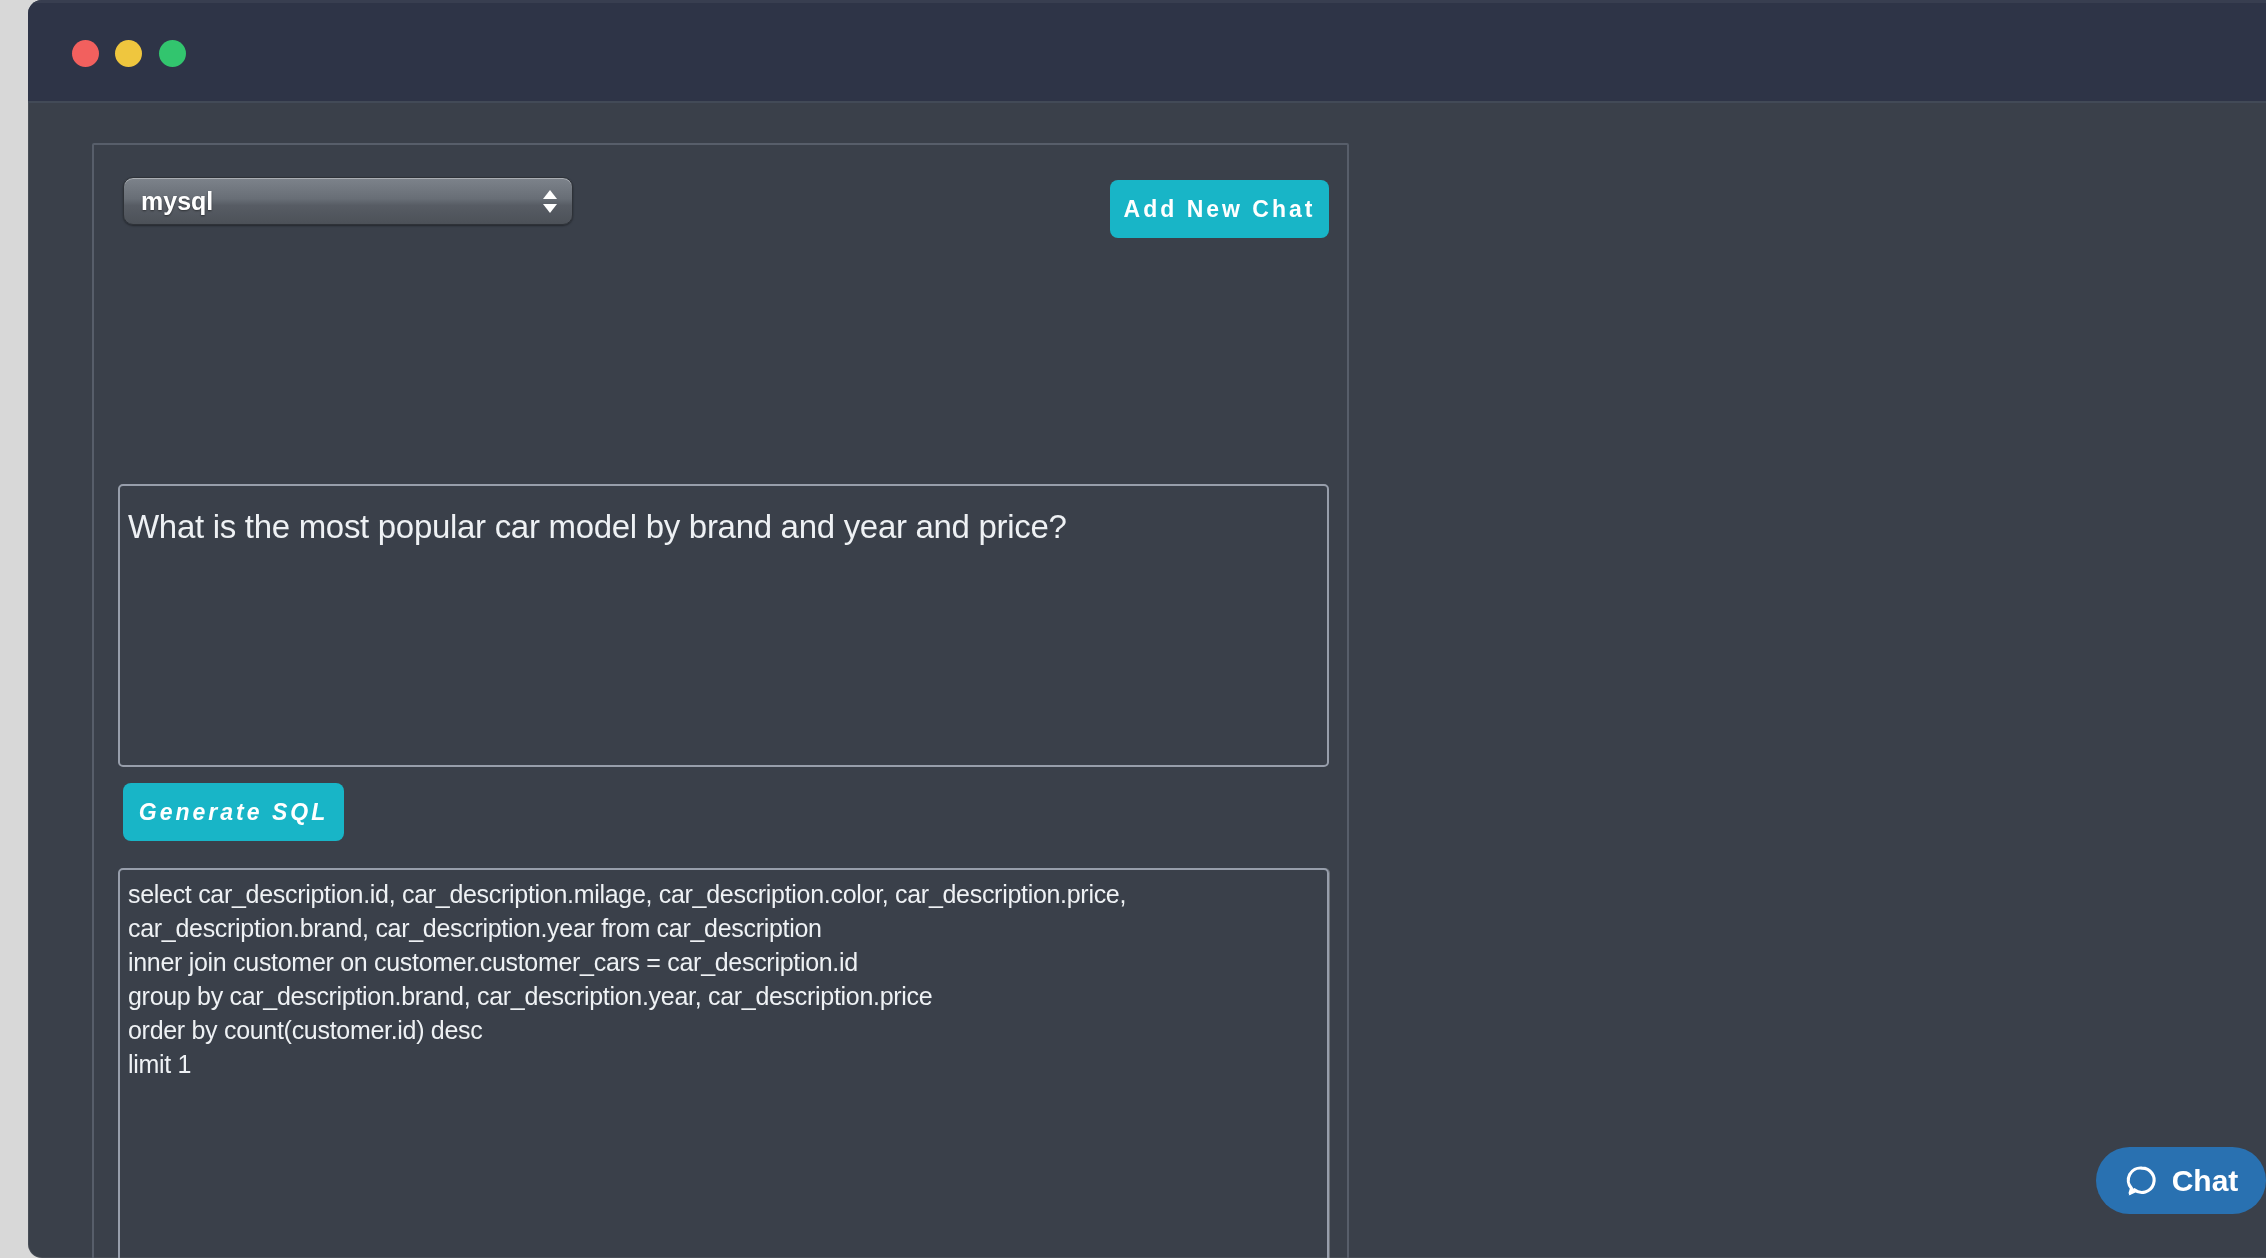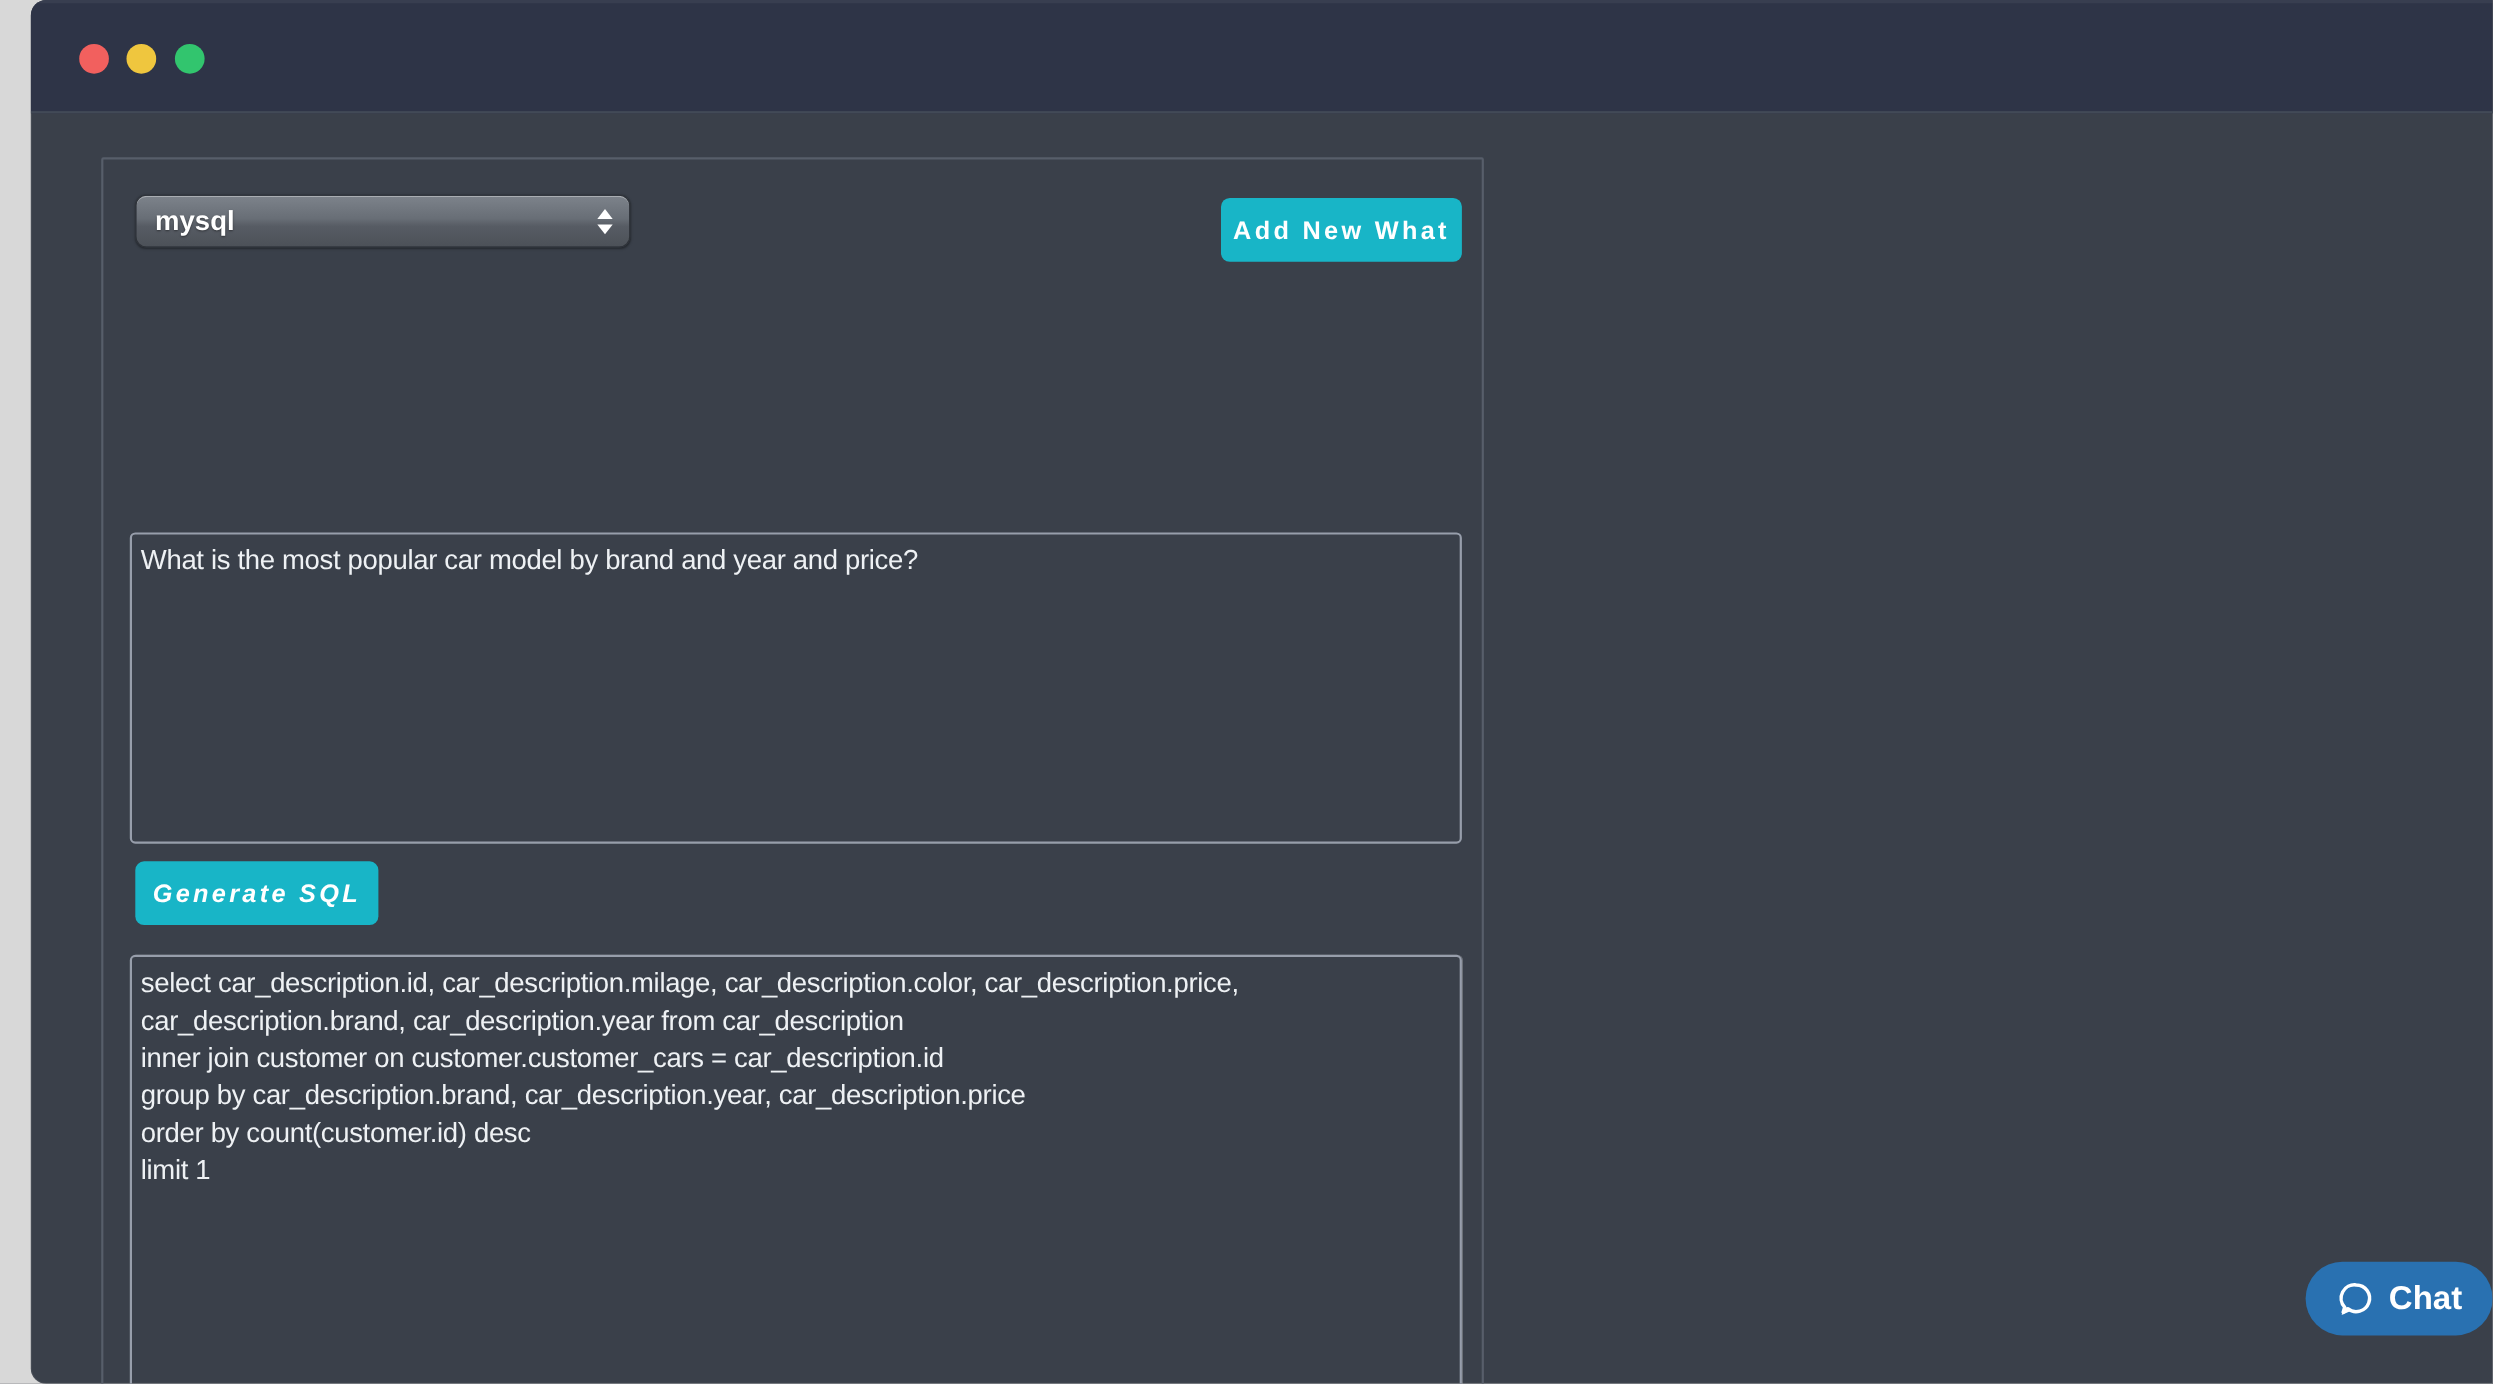--- a/index.html
+++ b/index.html
@@ -124,22 +124,22 @@
     background:transparent;
     border:2px solid var(--textarea-border);
     border-radius:5px;
     color:var(--text-light);
     font-family:"Liberation Sans", sans-serif;
     resize:none;outline:none;overflow:hidden;
     letter-spacing:-0.3px;
   }
   .q-textarea{
     left:90px;top:484px;width:1211px;height:283px;
-    font-size:25px;line-height:33px;
-    padding:7px 8px;
+    font-size:33px;line-height:33px;
+    padding:24px 8px;
   }
   .sql-textarea{
     left:90px;top:868px;width:1211px;height:430px;
     font-size:25px;line-height:34px;
     padding:7px 8px;
     box-shadow:1px 0 0 rgba(255,255,255,0.25);
   }
 
   
   .chat-btn{
@@ -170,21 +170,21 @@
 
   <div class="db-select">
     <span class="label">mysql</span>
     <span class="select-arrows">
       <span class="arrow-up"></span>
       <span class="arrow-down"></span>
     </span>
   </div>
 
 
-  <button class="teal-btn add-table-btn">Add New What</button>
+  <button class="teal-btn add-table-btn">Add New Chat</button>
 
   <textarea class="q-textarea" spellcheck="false" style="">What is the most popular car model by brand and year and price?</textarea>
 
   <button class="teal-btn generate-btn">Generate SQL</button>
 
   <textarea class="sql-textarea" spellcheck="false" style="">select car_description.id, car_description.milage, car_description.color, car_description.price,
 car_description.brand, car_description.year from car_description
 inner join customer on customer.customer_cars = car_description.id
 group by car_description.brand, car_description.year, car_description.price
 order by count(customer.id) desc

